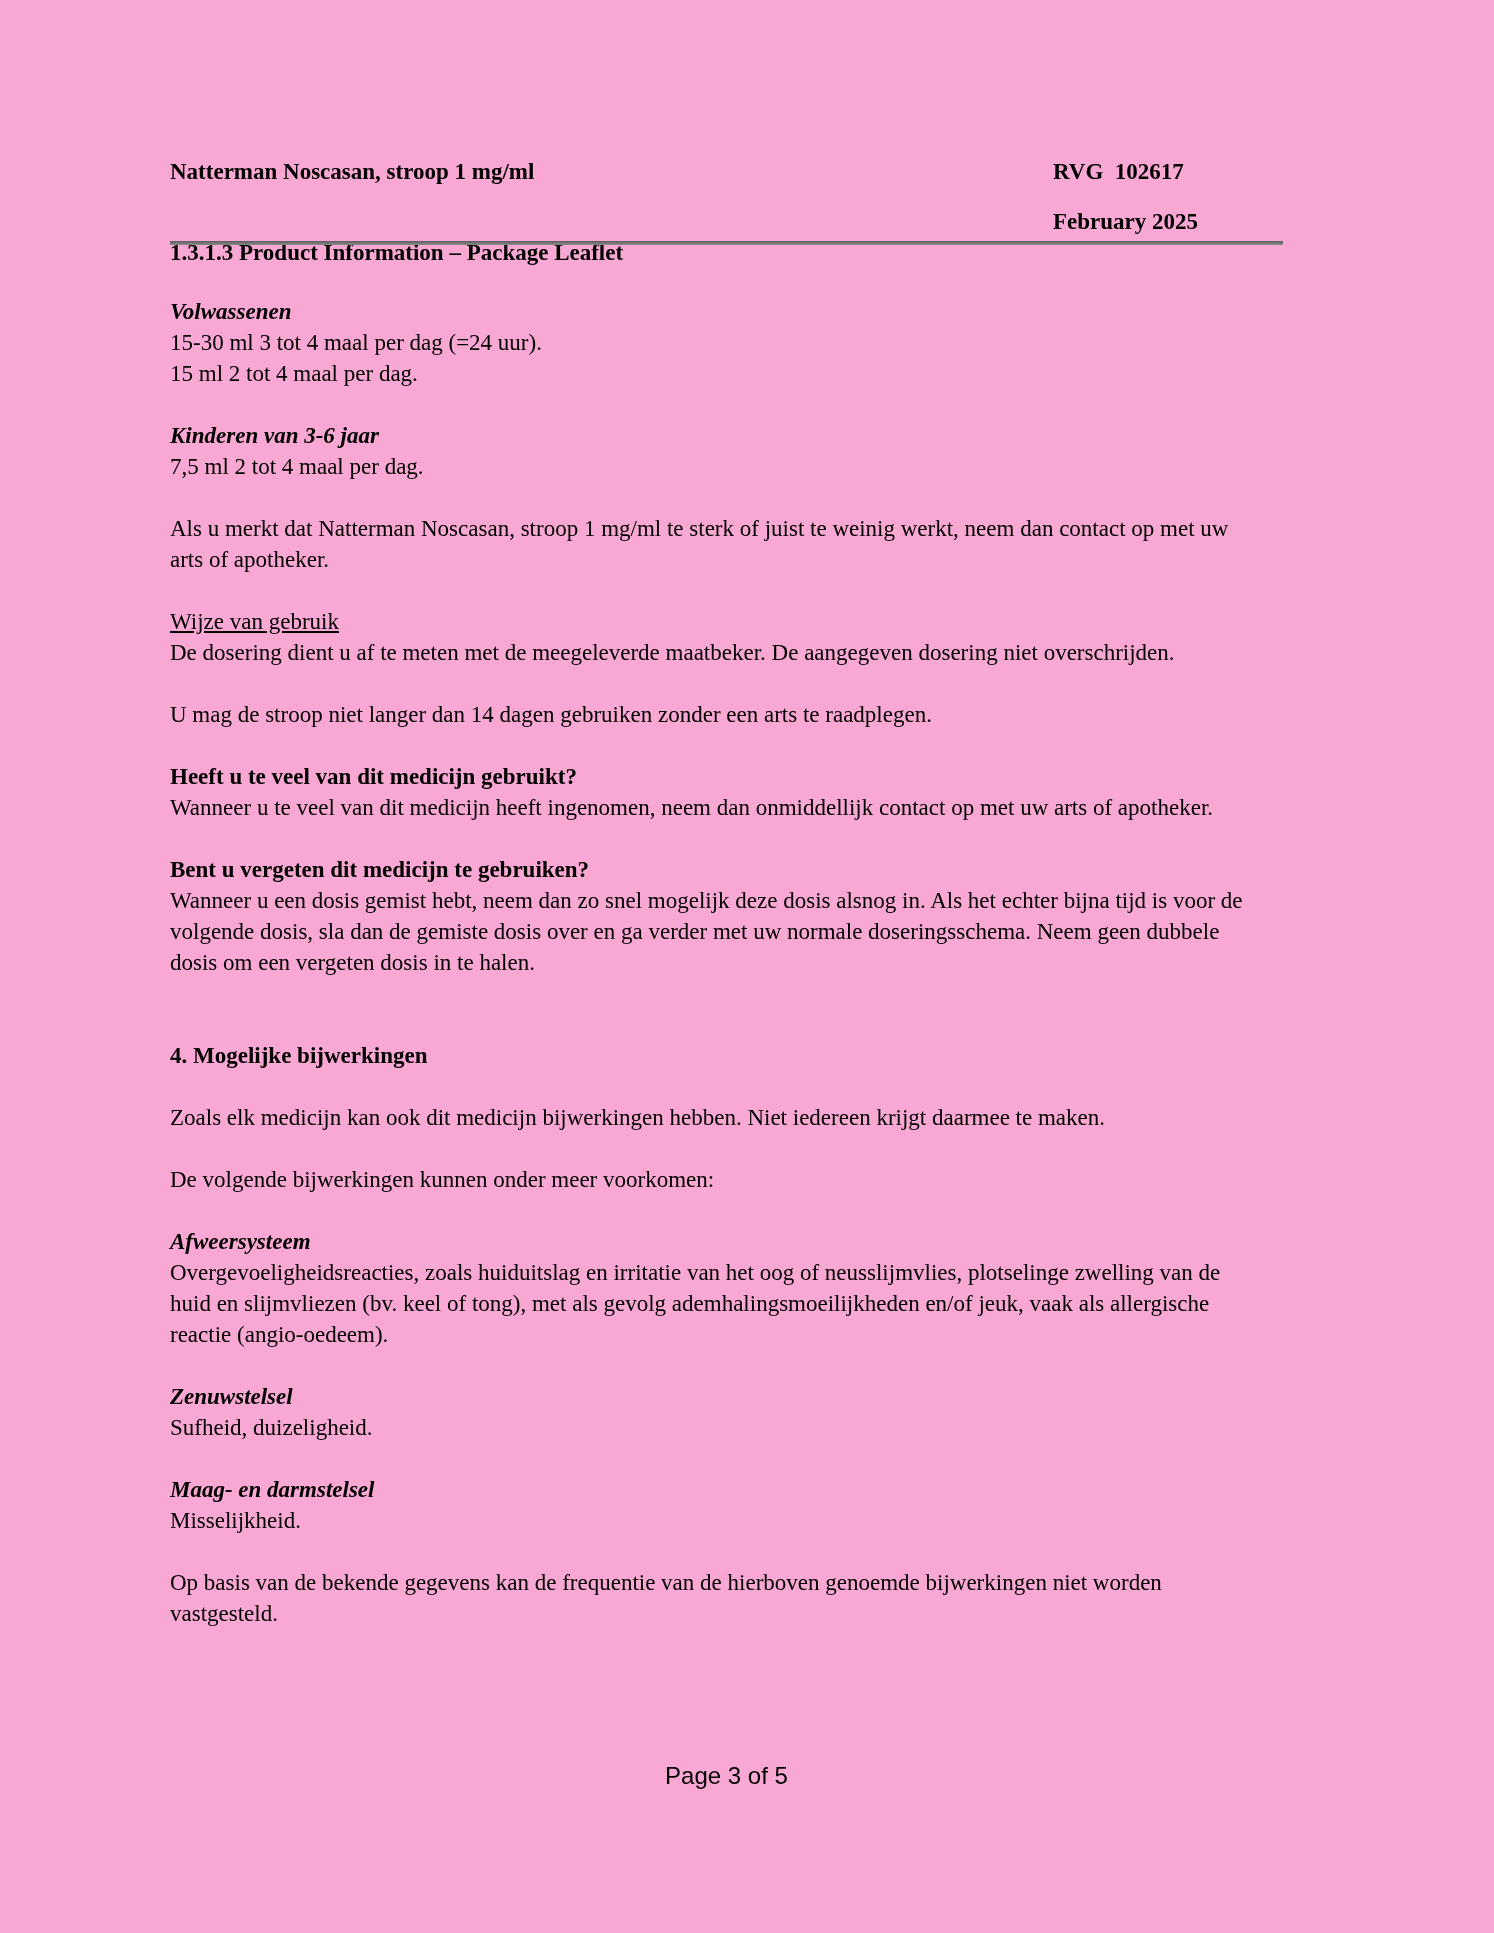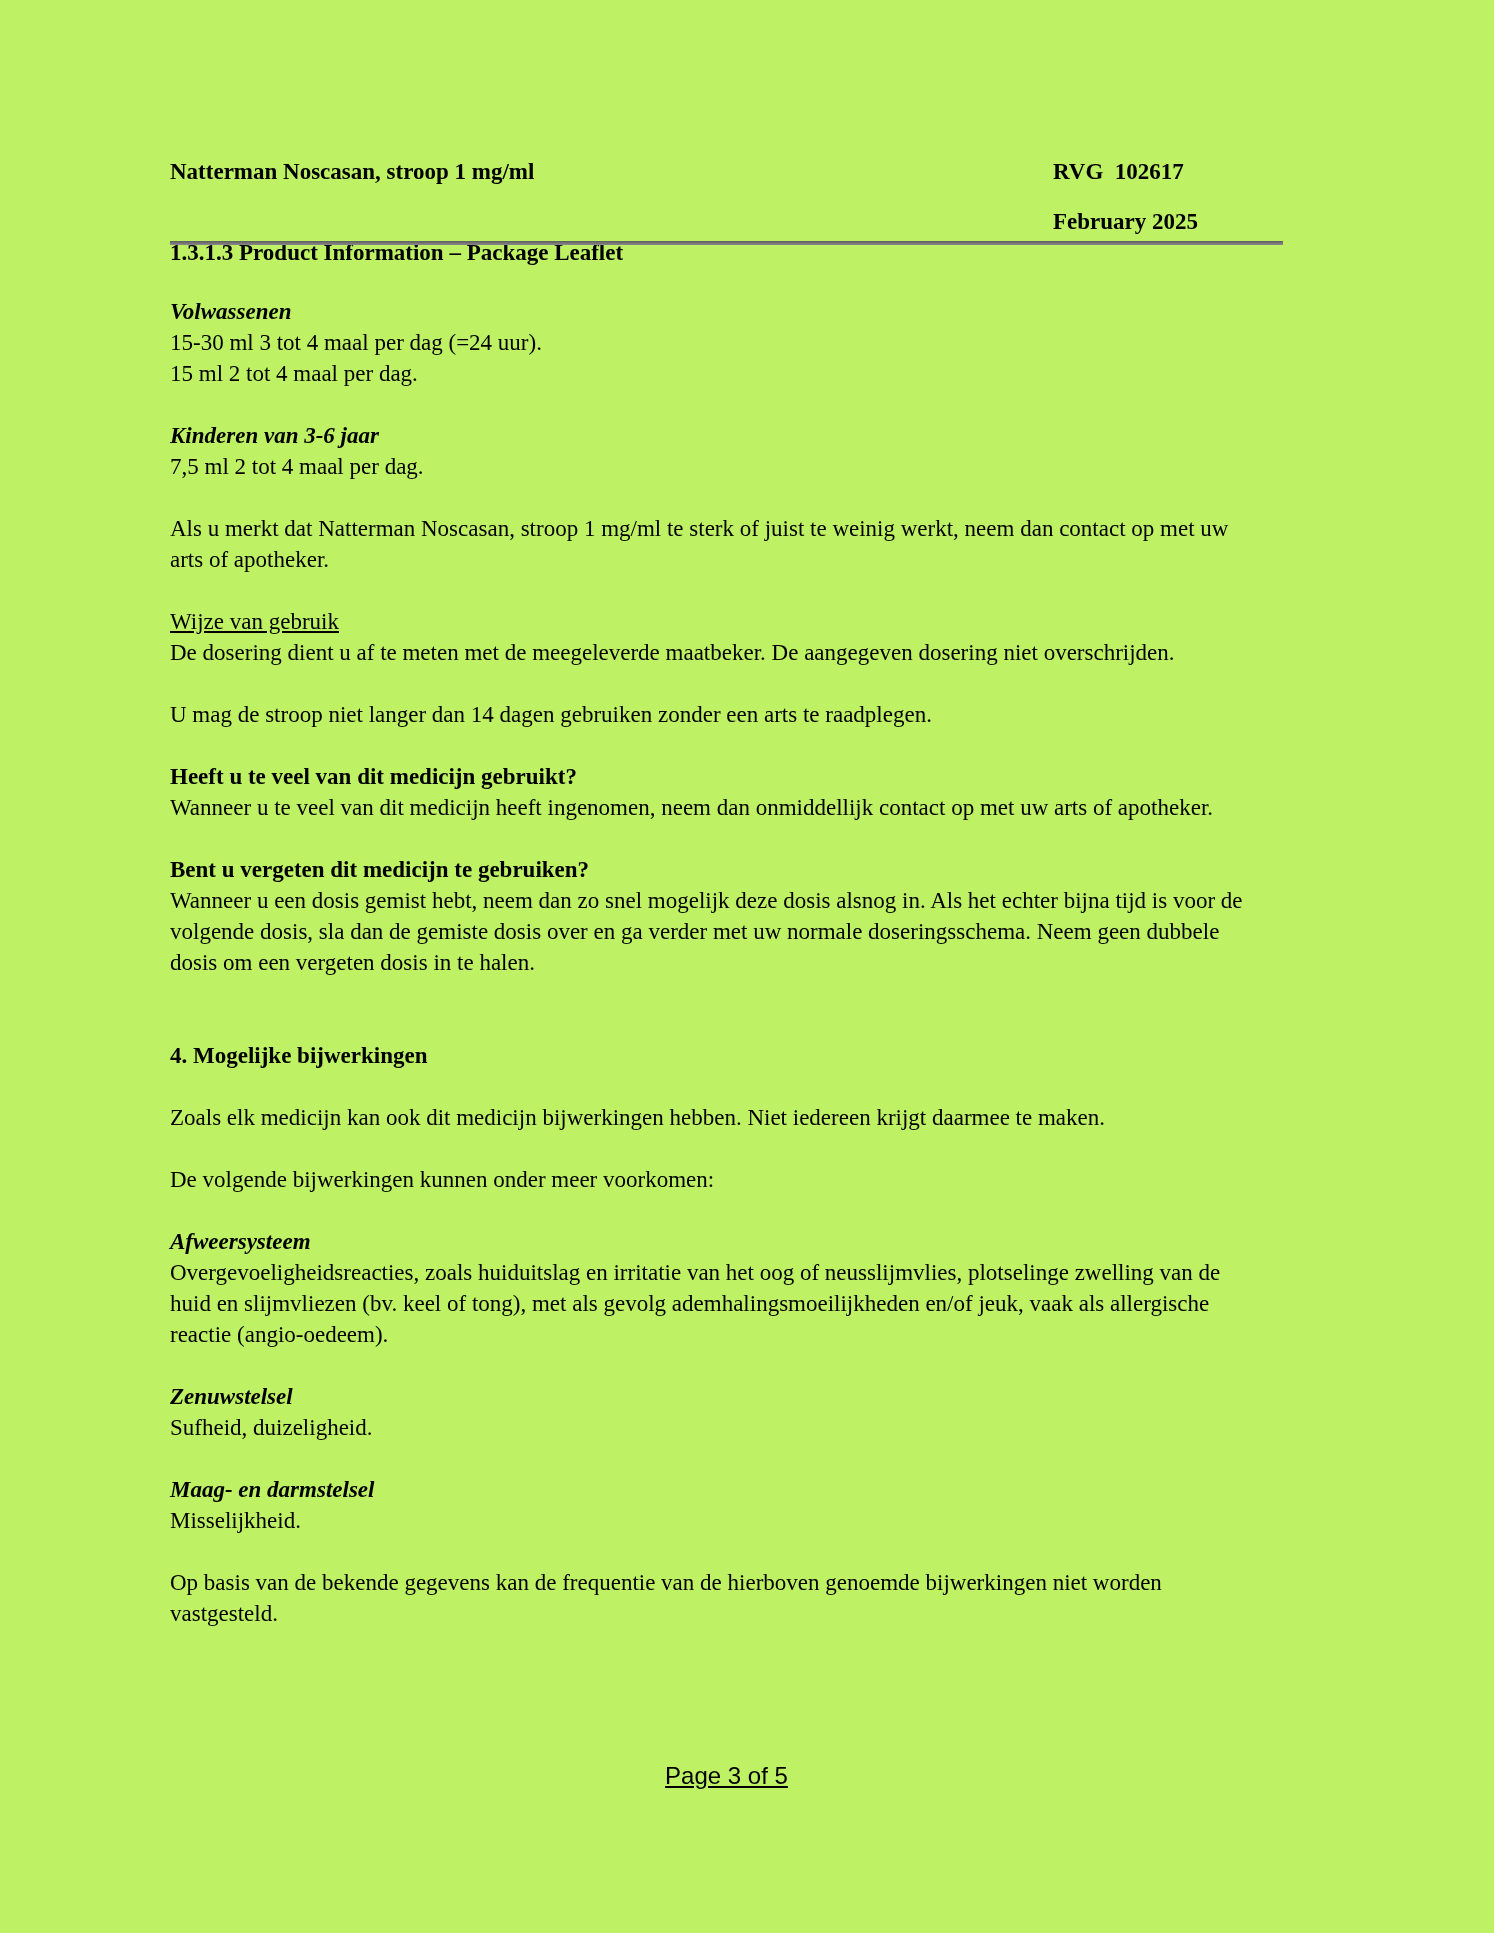--- a/index.html
+++ b/index.html
@@ -7,21 +7,21 @@
     width: 1494px;
     height: 1933px;
     background: #ffffff;
     font-family: "Liberation Serif", "DejaVu Serif", serif;
     color: #000000;
   }
   .page {
     position: relative;
     width: 1494px;
     height: 1933px;
-    background: #bef264;
+    background: #f9a8d4;
     overflow: hidden;
   }
   .content {
     position: absolute;
     left: 170px;
     top: 155px;
     width: 1113px;
   }
   
   .doc-header {
@@ -61,21 +61,20 @@
   
   .footer {
     position: absolute;
     left: 170px;
     top: 1762px;
     width: 1113px;
     text-align: center;
     font-family: "Liberation Sans", "DejaVu Sans", sans-serif;
     font-size: 24px;
     line-height: 28px;
-    text-decoration: underline;
   }
 </style>
 </head>
 <body>
 
 <div class="page">
   <div class="content">
 
     <div class="doc-header">
       <div class="hdr-line1">Natterman Noscasan, stroop 1 mg/ml</div>

